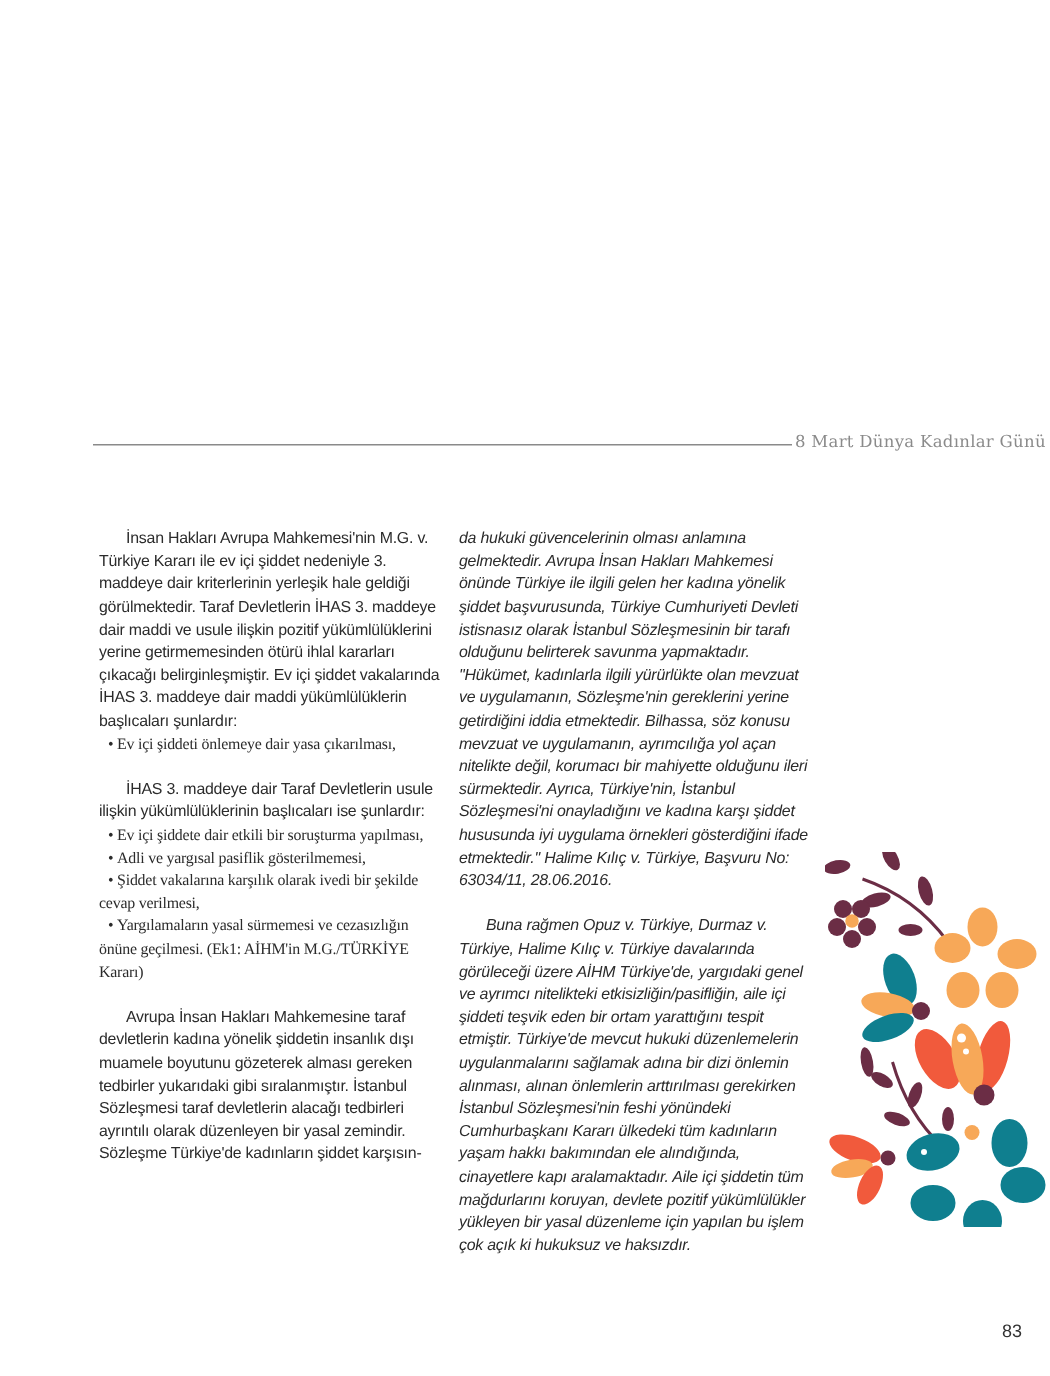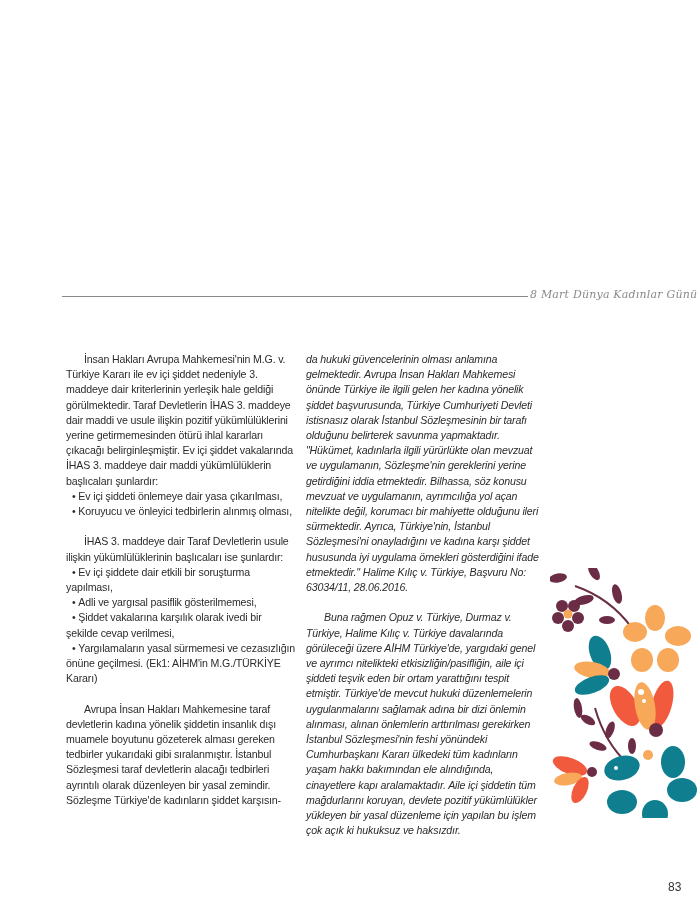--- a/index.html
+++ b/index.html
@@ -1,39 +1,38 @@
 <!DOCTYPE html>
 <html><head>
   <meta charset="utf-8">
   <style>
     html, body { margin: 0; padding: 0; background: #ffffff; }
     body { width: 700px; height: 917px; position: relative; overflow: hidden; font-family: "Liberation Sans", sans-serif; color: #2b2b2b; }
     .header-rule { position: absolute; left: 62px; top: 296px; width: 466px; height: 1px; background: #8a8a8a; }
-    .header-title { position: absolute; left: 530px; top: 288px; font-family: "DejaVu Serif", serif; font-style: italic; font-size: 11px; color: #8a8a8a; white-space: nowrap; letter-spacing: 0.2px; }
+    .header-title { position: absolute; left: 530px; top: 288px; font-family: "DejaVu Serif", serif; font-size: 11px; color: #8a8a8a; white-space: nowrap; letter-spacing: 0.2px; }
     .col { position: absolute; top: 352px; font-size: 10.6px; line-height: 15.2px; letter-spacing: -0.15px; }
     .col-left { left: 66px; width: 230px; }
     .col-right { left: 306px; width: 238px; font-style: italic; }
     .para { margin: 0; }
     .para.indent { text-indent: 18px; }
     .gap { height: 15.2px; }
-    .bullet { margin: 0; text-indent: 6px; }
+    .bullet { margin: 0; text-indent: 6px; font-family: Liberation Serif, serif; }
     .bullet::before { content: "\2022\00a0"; }
     .page-number { position: absolute; left: 668px; top: 836px; font-size: 12px; color: #333; margin-top: 44px; }
     .flower-art { position: absolute; left: 550px; top: 568px; width: 150px; height: 250px; }
   </style>
 </head>
 <body>
 
 <div class="header-rule"></div>
 <div class="header-title">8 Mart Dünya Kadınlar Günü</div>
 
 <div class="col col-left">
   <p class="para indent">İnsan Hakları Avrupa Mahkemesi'nin M.G. v. Türkiye Kararı ile ev içi şiddet nedeniyle 3. maddeye dair kriterlerinin yerleşik hale geldiği görülmektedir. Taraf Devletlerin İHAS 3. maddeye dair maddi ve usule ilişkin pozitif yükümlülüklerini yerine getirmemesinden ötürü ihlal kararları çıkacağı belirginleşmiştir. Ev içi şiddet vakalarında İHAS 3. maddeye dair maddi yükümlülüklerin başlıcaları şunlardır:</p>
   <p class="bullet">Ev içi şiddeti önlemeye dair yasa çıkarılması,</p>
-  <p class="bullet">Koruyucu ve önleyici tedbirlerin alınmış olması,</p>
   <div class="gap"></div>
   <p class="para indent">İHAS 3. maddeye dair Taraf Devletlerin usule ilişkin yükümlülüklerinin başlıcaları ise şunlardır:</p>
   <p class="bullet">Ev içi şiddete dair etkili bir soruşturma yapılması,</p>
   <p class="bullet">Adli ve yargısal pasiflik gösterilmemesi,</p>
   <p class="bullet">Şiddet vakalarına karşılık olarak ivedi bir şekilde cevap verilmesi,</p>
   <p class="bullet">Yargılamaların yasal sürmemesi ve cezasızlığın önüne geçilmesi. (Ek1: AİHM'in M.G./TÜRKİYE Kararı)</p>
   <div class="gap"></div>
   <p class="para indent">Avrupa İnsan Hakları Mahkemesine taraf devletlerin kadına yönelik şiddetin insanlık dışı muamele boyutunu gözeterek alması gereken tedbirler yukarıdaki gibi sıralanmıştır. İstanbul Sözleşmesi taraf devletlerin alacağı tedbirleri ayrıntılı olarak düzenleyen bir yasal zemindir. Sözleşme Türkiye'de kadınların şiddet karşısın-</p>
 </div>
 

